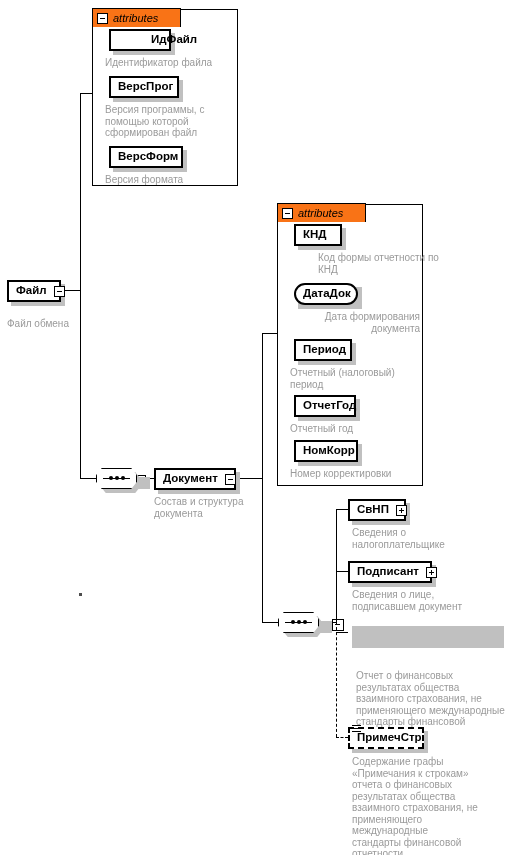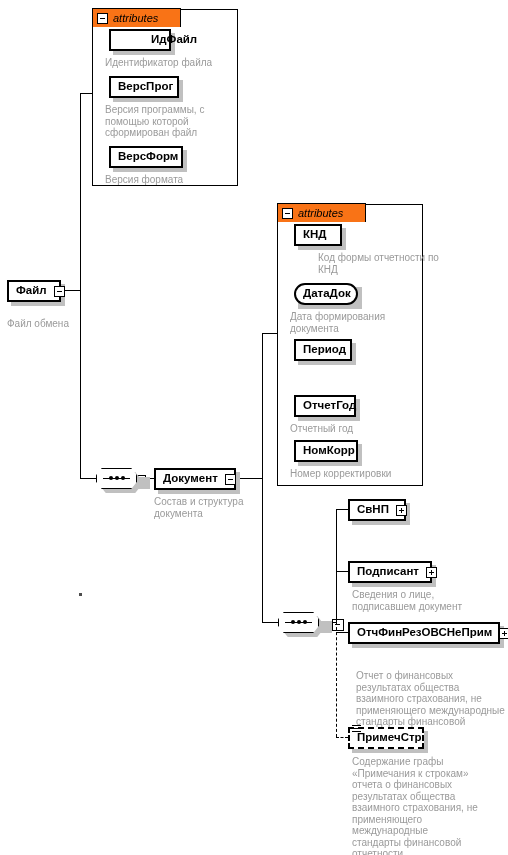--- a/index.html
+++ b/index.html
@@ -320,28 +320,30 @@
     <span class="node-label">КНД</span>
   </div>
   <div class="anno" style="left:302px; top:252px; width:132px;margin-left:16px;">Код формы отчетности по
 КНД</div>
 
   
   <div class="node-shadow" style="left:298px; top:287px; width:64px; height:22px;"></div>
   <div class="node" style="left:294px; top:283px; width:64px;border-radius:11px;">
     <span class="node-label">ДатаДок</span>
   </div>
-  <div class="anno" style="left:290px; top:311px; width:130px;">Дата формирования
+  <div class="anno" style="left:290px; top:311px; width:130px;text-align:right;">Дата формирования
 документа</div>
 
   
   <div class="node-shadow" style="left:298px; top:343px; width:58px; height:22px;"></div>
   <div class="node" style="left:294px; top:339px; width:58px;">
     <span class="node-label">Период</span>
   </div>
+  <div class="anno" style="left:290px; top:367px; width:132px;">Отчетный (налоговый)
+период</div>
 
   
   <div class="node-shadow" style="left:298px; top:399px; width:62px; height:22px;"></div>
   <div class="node" style="left:294px; top:395px; width:62px;">
     <span class="node-label">ОтчетГод</span>
   </div>
   <div class="anno" style="left:290px; top:423px; width:130px;">Отчетный год</div>
 
   
   <div class="node-shadow" style="left:298px; top:444px; width:64px; height:22px;"></div>
@@ -377,40 +379,38 @@
   <div class="line-h" style="left:336px; top:632px; width:12px;"></div>
 
   
   
   
   <div class="node-shadow" style="left:352px; top:503px; width:58px; height:22px;"></div>
   <div class="node with-toggle" style="left:348px; top:499px; width:58px;">
     <span class="node-label">СвНП</span>
     <span class="pm-box plus"></span>
   </div>
+  <div class="anno" style="left:352px; top:527px; width:140px;">Сведения о
+налогоплательщике</div>
 
   
   
   
   <div class="node-shadow" style="left:352px; top:565px; width:84px; height:22px;"></div>
   <div class="node with-toggle" style="left:348px; top:561px; width:84px;">
     <span class="node-label">Подписант</span>
     <span class="pm-box plus"></span>
   </div>
   <div class="anno" style="left:352px; top:589px; width:145px;">Сведения о лице,
 подписавшем документ</div>
 
   
   
   
   <div class="node-shadow" style="left:352px; top:626px; width:152px; height:22px;"></div>
-  <div class="node with-toggle" style="left:348px; top:622px; width:152px;">
-    <span class="node-label">ОтчФинРезОВСНеПрим</span>
-    <span class="pm-box plus"></span>
-  </div>
   <div class="anno" style="left:356px; top:650px; width:152px;margin-top:20px;">Отчет о финансовых
 результатах общества
 взаимного страхования, не
 применяющего международные
 стандарты финансовой
 отчетности</div>
 
   
   
   

